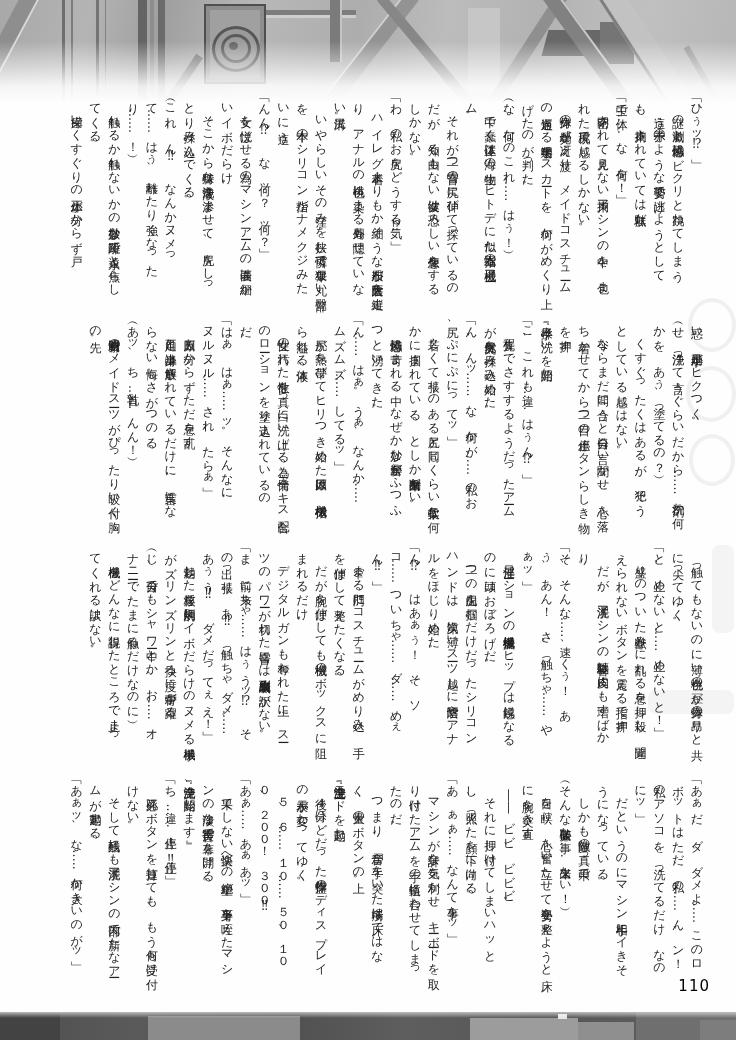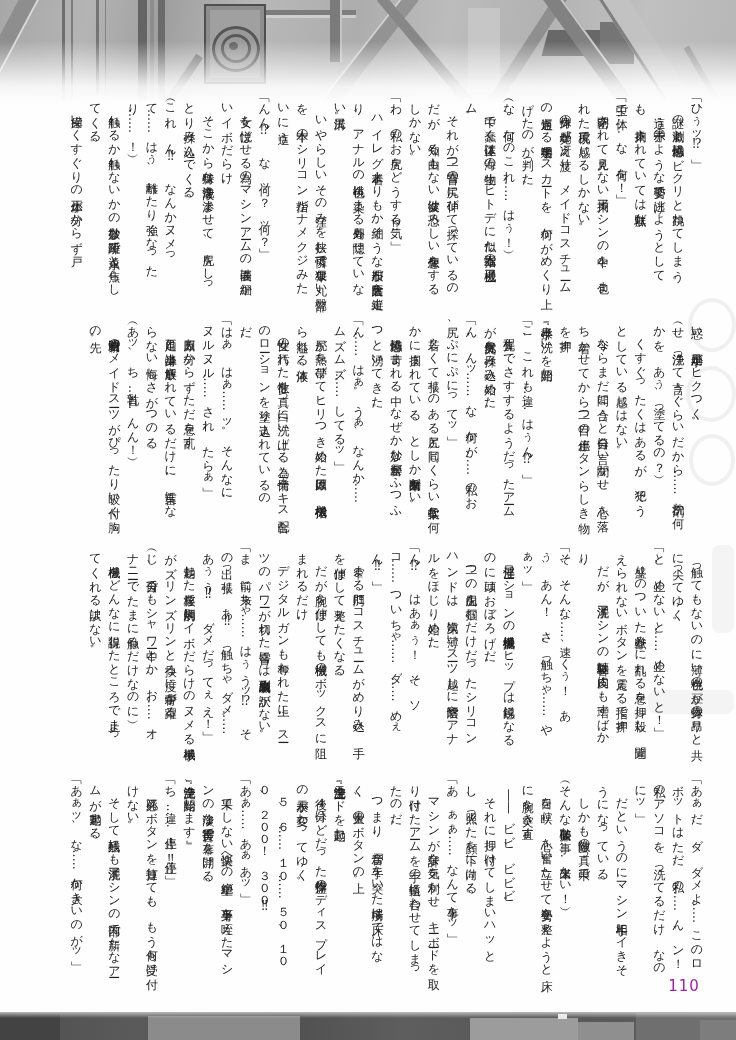--- a/index.html
+++ b/index.html
@@ -30,21 +30,21 @@
     color:#1e1e1e;text-orientation:mixed;
   }
   .band p{margin:0;padding:0;}
   .b1{top:95px;}
   .b2{top:318px;}
   .b3{top:545px;}
   .b4{top:777px;}
   
   .pagenum{
     position:absolute;left:658px;top:977px;width:52px;
-    font-size:15px;letter-spacing:1px;color:#a21caf;text-align:center;
+    font-size:15px;letter-spacing:1px;color:#000000;text-align:right;
     font-family:"DejaVu Sans","Liberation Sans",sans-serif;
   }
   
   .ghost{position:absolute;pointer-events:none;}
   .ghost .ring{position:absolute;border:4px solid rgba(165,165,165,.16);border-radius:50%;}
   .ghost .blotch{position:absolute;background:rgba(185,185,185,.14);border-radius:8px;}
   
   .art-bottom{
     position:absolute;left:0;top:1008px;width:736px;height:32px;
     overflow:hidden;filter:blur(.6px);

